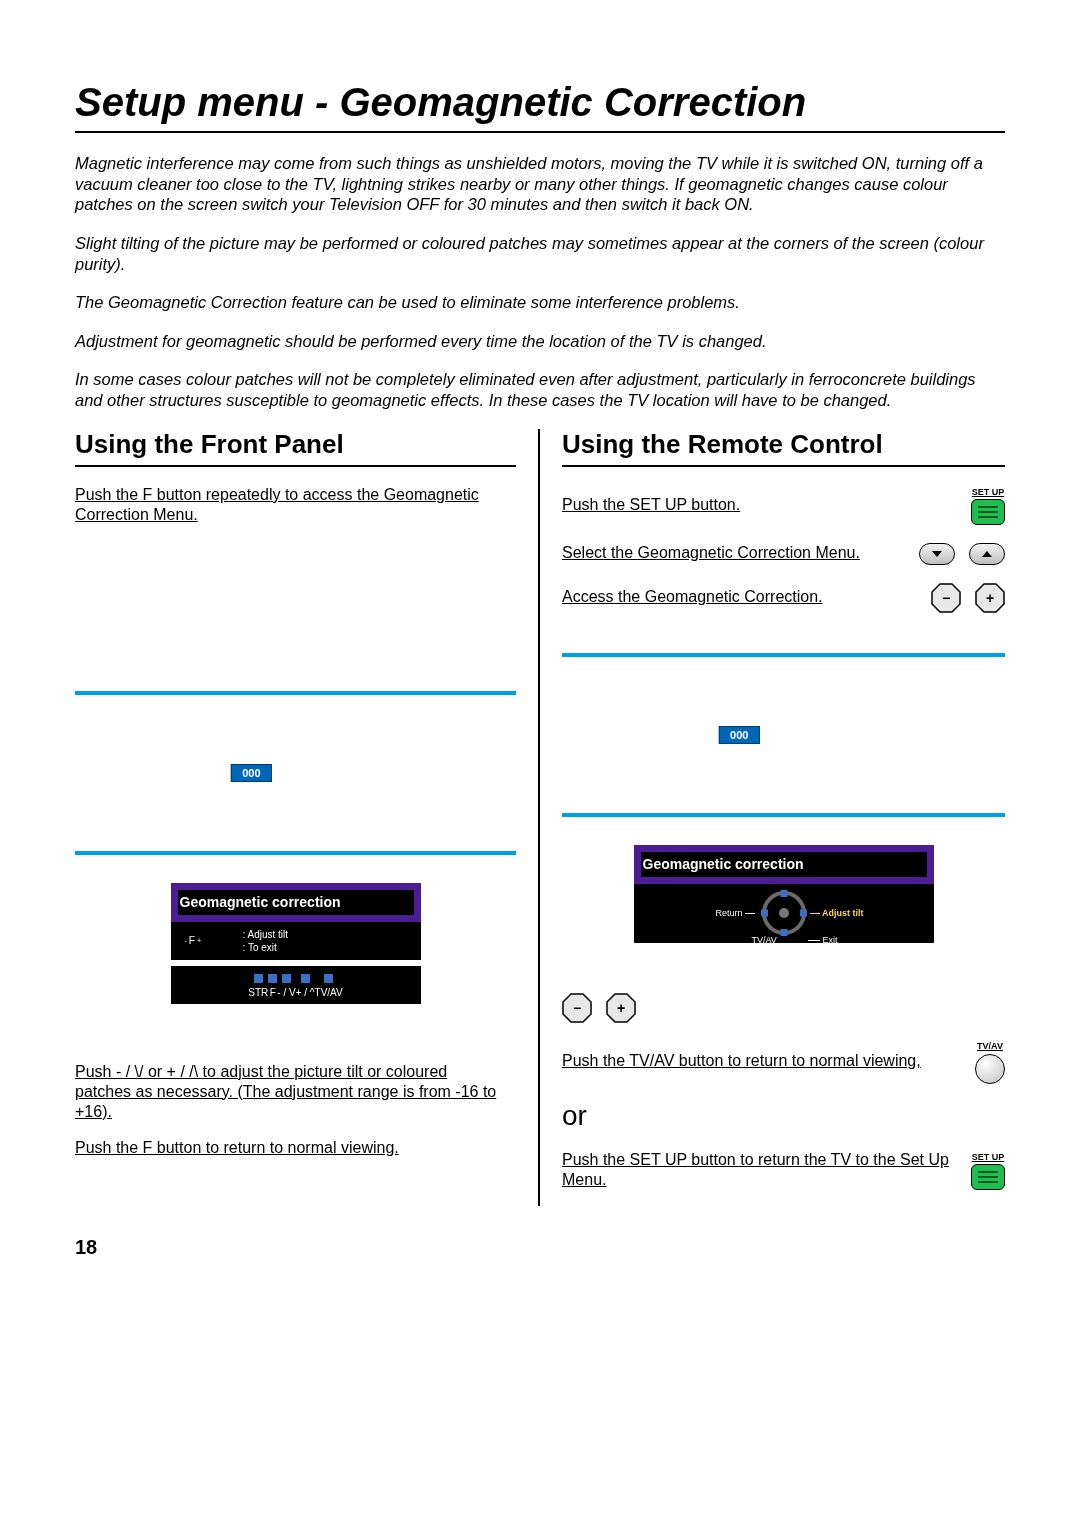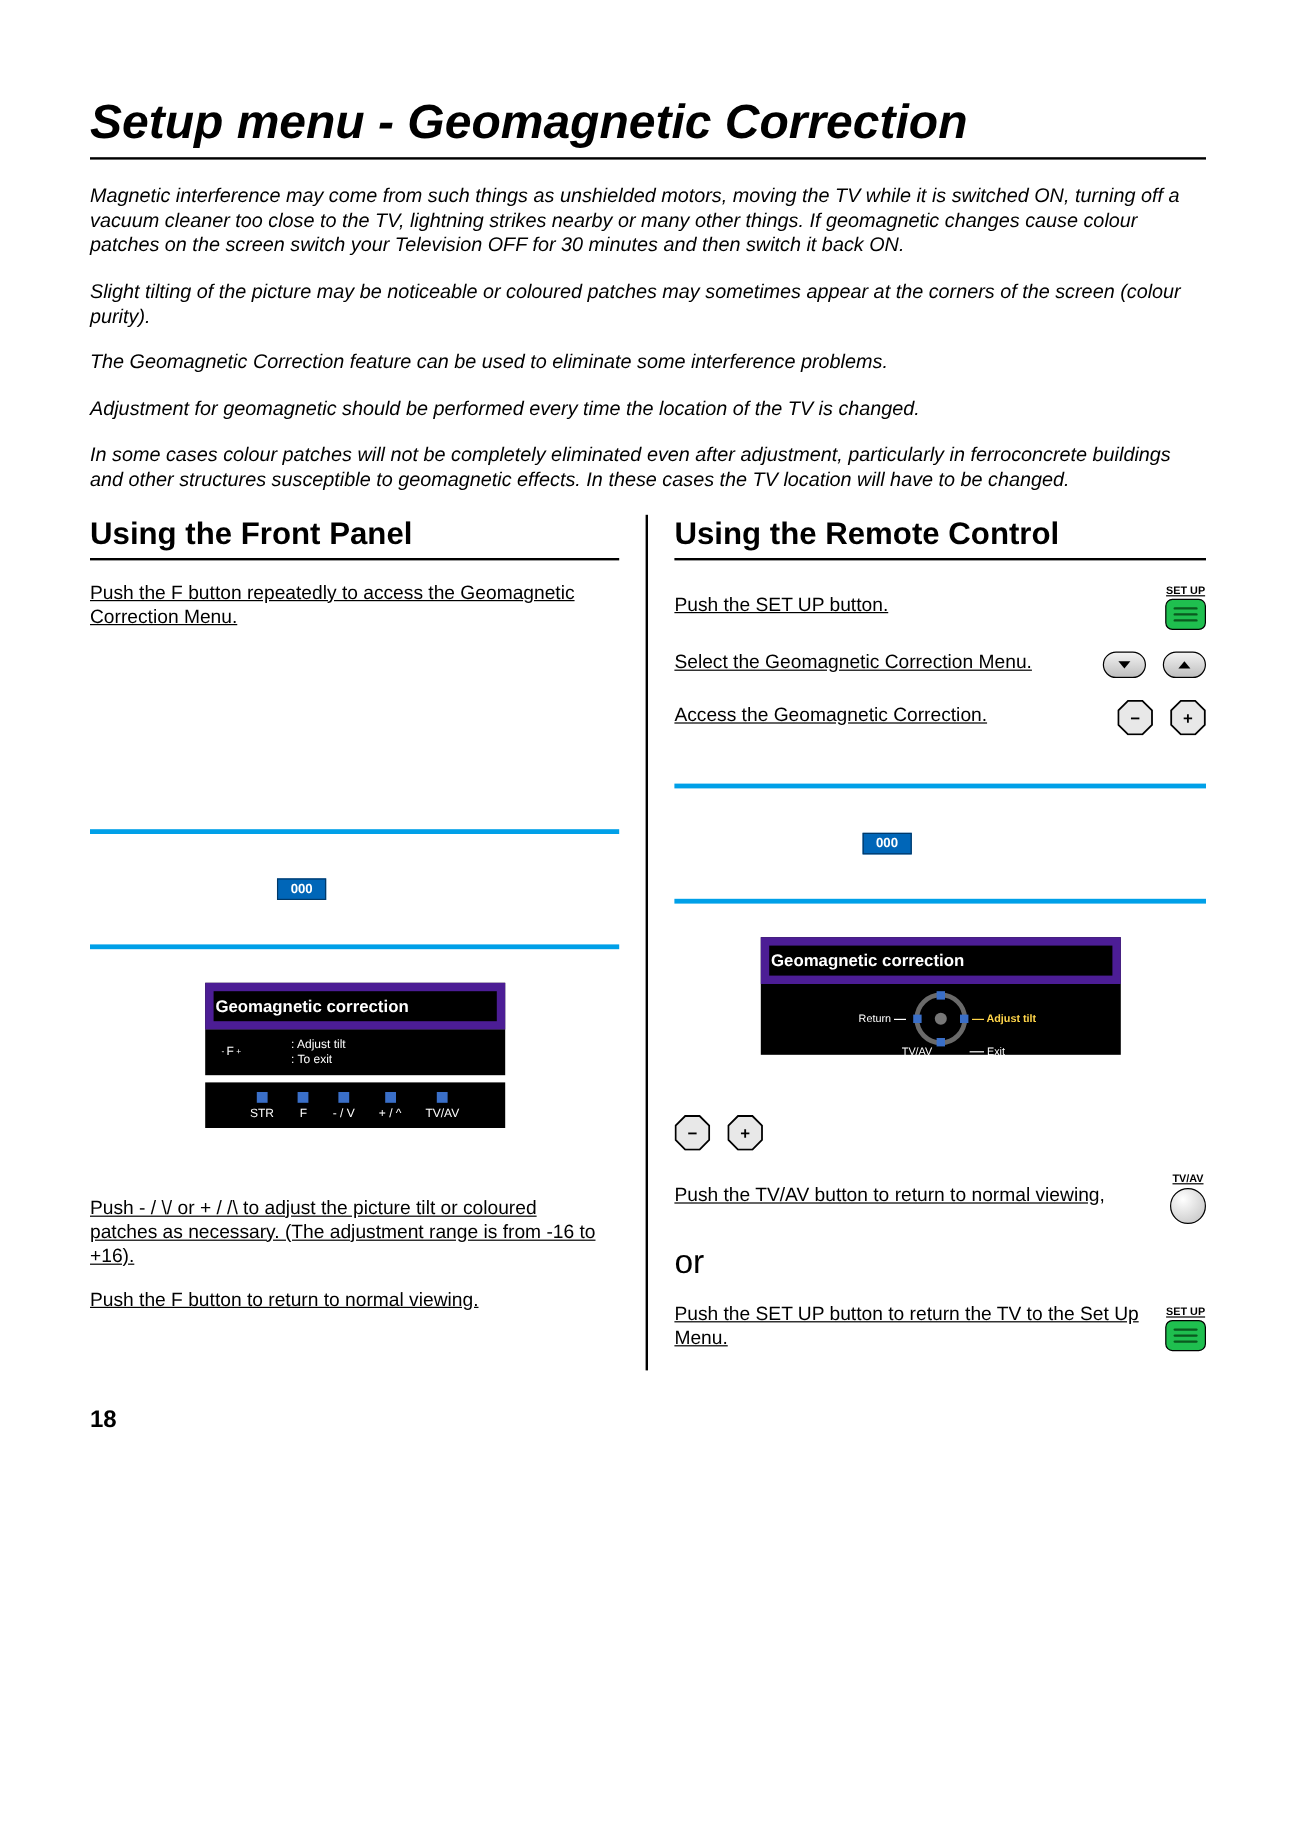--- a/index.html
+++ b/index.html
@@ -63,21 +63,21 @@
     align-items: center;
     padding-top: 2px;
   }
   
   .tv-diagram {
     margin: 40px 0 18px 0;
   }
   .tv-screen {
     border-top: 4px solid #00a0e8;
     border-bottom: 4px solid #00a0e8;
-    height: 100px;
+    height: 164px;
     position: relative;
   }
   .tv-value-box {
     position: absolute;
     top: 50%;
     left: 40%;
     transform: translate(-50%, -50%);
     background: #0066b8;
     color: #fff;
     font-size: 11px;
@@ -163,21 +163,20 @@
   .dl-tvav { left: -14px; bottom: -14px;}
   .dl-exit { right: -36px; bottom: -14px;}
   .dl-exit::before { content:""; position:absolute; height:1px; width:12px; background:#fff; left:-14px; top:50%;}
   .front-buttons {
     background: #000;
     color: #fff;
     font-size: 10px;
     padding: 8px 10px 6px 10px;
     display: flex;
     justify-content: center;
-    gap: 20px;
     width: 250px;
     margin: 6px auto 16px auto;
   }
   .fb-item { text-align: center; }
   .fb-sq {
     width: 9px; height: 9px;
     background: #3a6fc8;
     margin: 0 auto 4px auto;
   }
   .or-text {
@@ -252,21 +251,21 @@
   }
   .spacer-lg { height: 110px; }
 </style>
 </head>
 <body>
 
 <h1 class="page-title">Setup menu - Geomagnetic Correction</h1>
 
 <div class="intro">
   <p>Magnetic interference may come from such things as unshielded motors, moving the TV while it is switched ON, turning off a vacuum cleaner too close to the TV, lightning strikes nearby or many other things. If geomagnetic changes cause colour patches on the screen switch your Television OFF for 30 minutes and then switch it back ON.</p>
-  <p>Slight tilting of the picture may be noticeable or coloured patches may sometimes appear at the corners of the screen (colour purity).</p>
+  <p>Slight tilting of the picture may be performed or coloured patches may sometimes appear at the corners of the screen (colour purity).</p>
   <p>The Geomagnetic Correction feature can be used to eliminate some interference problems.</p>
   <p>Adjustment for geomagnetic should be performed every time the location of the TV is changed.</p>
   <p>In some cases colour patches will not be completely eliminated even after adjustment, particularly in ferroconcrete buildings and other structures susceptible to geomagnetic effects. In these cases the TV location will have to be changed.</p>
 </div>
 
 <div class="two-col">
 
   <div class="col col-left">
     <h2>Using the Front Panel</h2>
 

